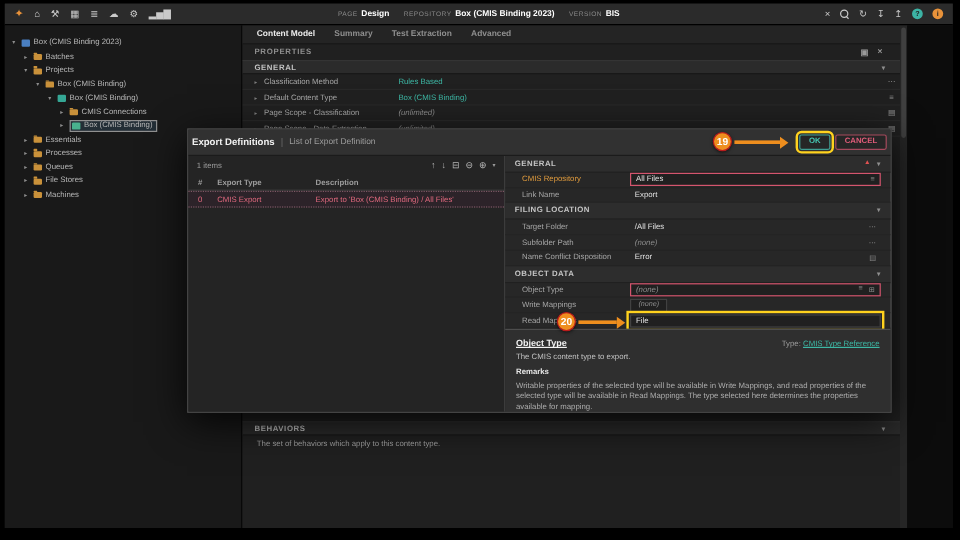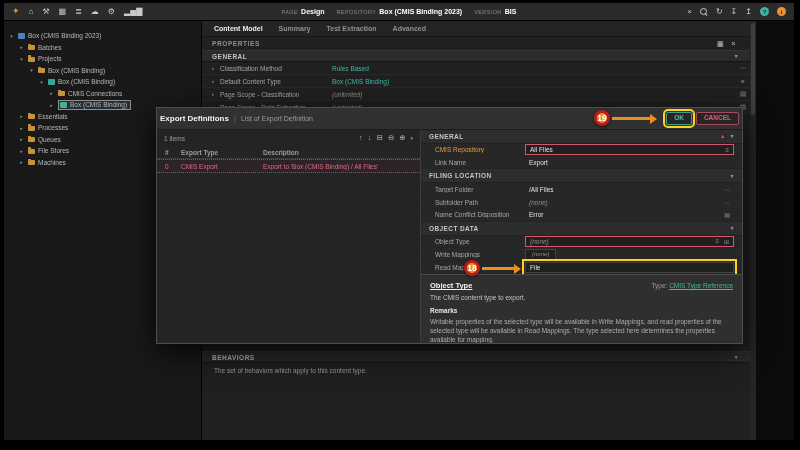--- a/index.html
+++ b/index.html
@@ -99,21 +99,21 @@
 .mhelp{height:69px;flex:none;background:#2f2f2f;border-top:1px solid #4d4d4d;padding:6px 9px;overflow:hidden}
 .help-title-row{display:flex;align-items:baseline}
 .help-title{font-size:7.5px;font-weight:bold;color:#f2f2f2;text-decoration:underline}
 .help-type{margin-left:auto;font-size:6.5px;color:#9d9d9d}
 .help-type .tlink{color:#3db8a5;text-decoration:underline}
 .help-desc{font-size:6.5px;color:#c2c2c2;margin-top:4px}
 .help-remarks{font-size:6.5px;font-weight:bold;color:#e6e6e6;margin-top:6px}
 .help-body{font-size:6.5px;color:#adadad;margin-top:3px;line-height:1.4}
 
 
-.step-circle{position:absolute;width:16px;height:16px;border-radius:50%;background:#ee8e1e;border:3px solid #b91c1c;color:#fff;font-weight:bold;font-size:8.5px;display:flex;align-items:center;justify-content:center;z-index:40;box-shadow:0 1px 3px rgba(0,0,0,.6)}
+.step-circle{position:absolute;width:16px;height:16px;border-radius:50%;background:#ee8e1e;border:1px solid #b91c1c;color:#fff;font-weight:bold;font-size:8.5px;display:flex;align-items:center;justify-content:center;z-index:40;box-shadow:0 1px 3px rgba(0,0,0,.6)}
 .arrow{position:absolute;height:3px;background:#ee8e1e;z-index:39}
 .arrow::after{content:"";position:absolute;right:-7px;top:-3.5px;width:0;height:0;border-left:7px solid #ee8e1e;border-top:5px solid transparent;border-bottom:5px solid transparent}
 </style>
 </head>
 <body>
 
 <div class="app">
 
   <div class="topbar">
     <div class="tb-group">
@@ -388,16 +388,16 @@
           <div class="help-desc">The CMIS content type to export.</div>
           <div class="help-remarks">Remarks</div>
           <div class="help-body">Writable properties of the selected type will be available in Write Mappings, and read properties of the selected type will be available in Read Mappings. The type selected here determines the properties available for mapping.</div>
         </div>
       </div>
     </div>
   </div>
 
   <div class="step-circle" style="left:590px;top:107px">19</div>
   <div class="arrow" style="left:608px;top:114px;width:38px"></div>
-  <div class="step-circle" style="left:460px;top:257px">18</div>
+  <div class="step-circle" style="left:460px;top:257px">20</div>
   <div class="arrow" style="left:478px;top:264px;width:32px"></div>
 
 </div>
 
 </body></html>

